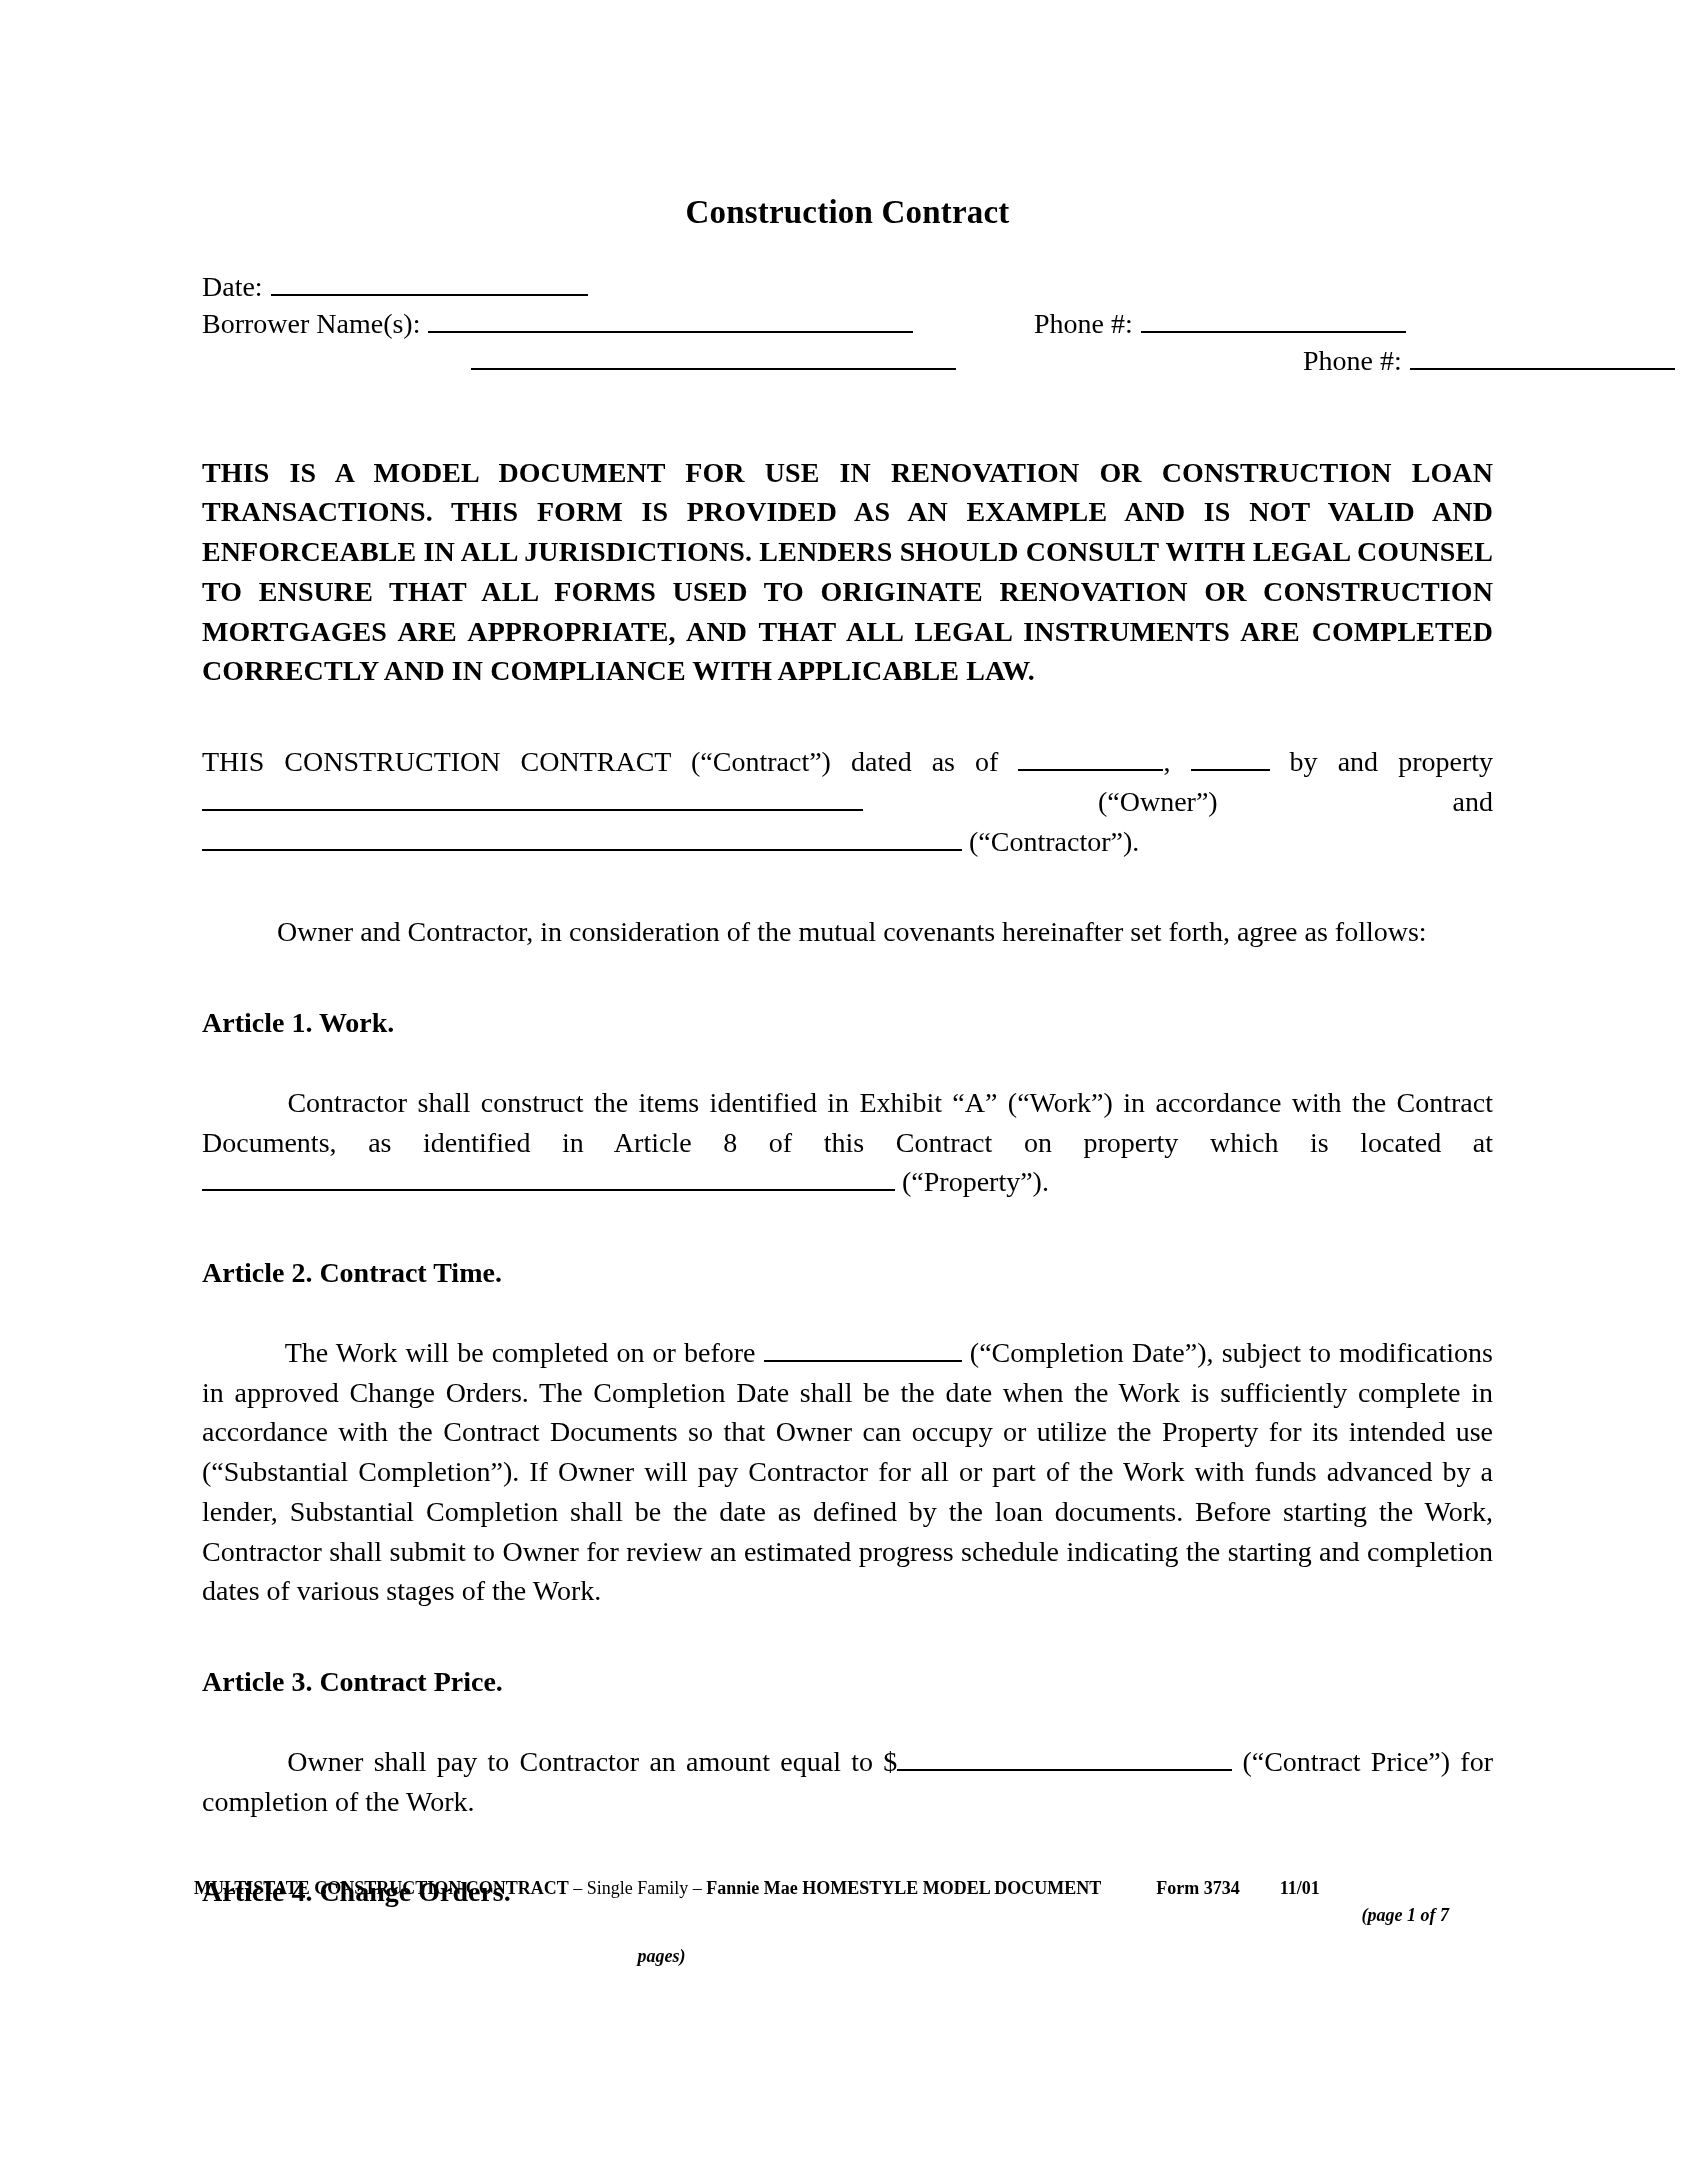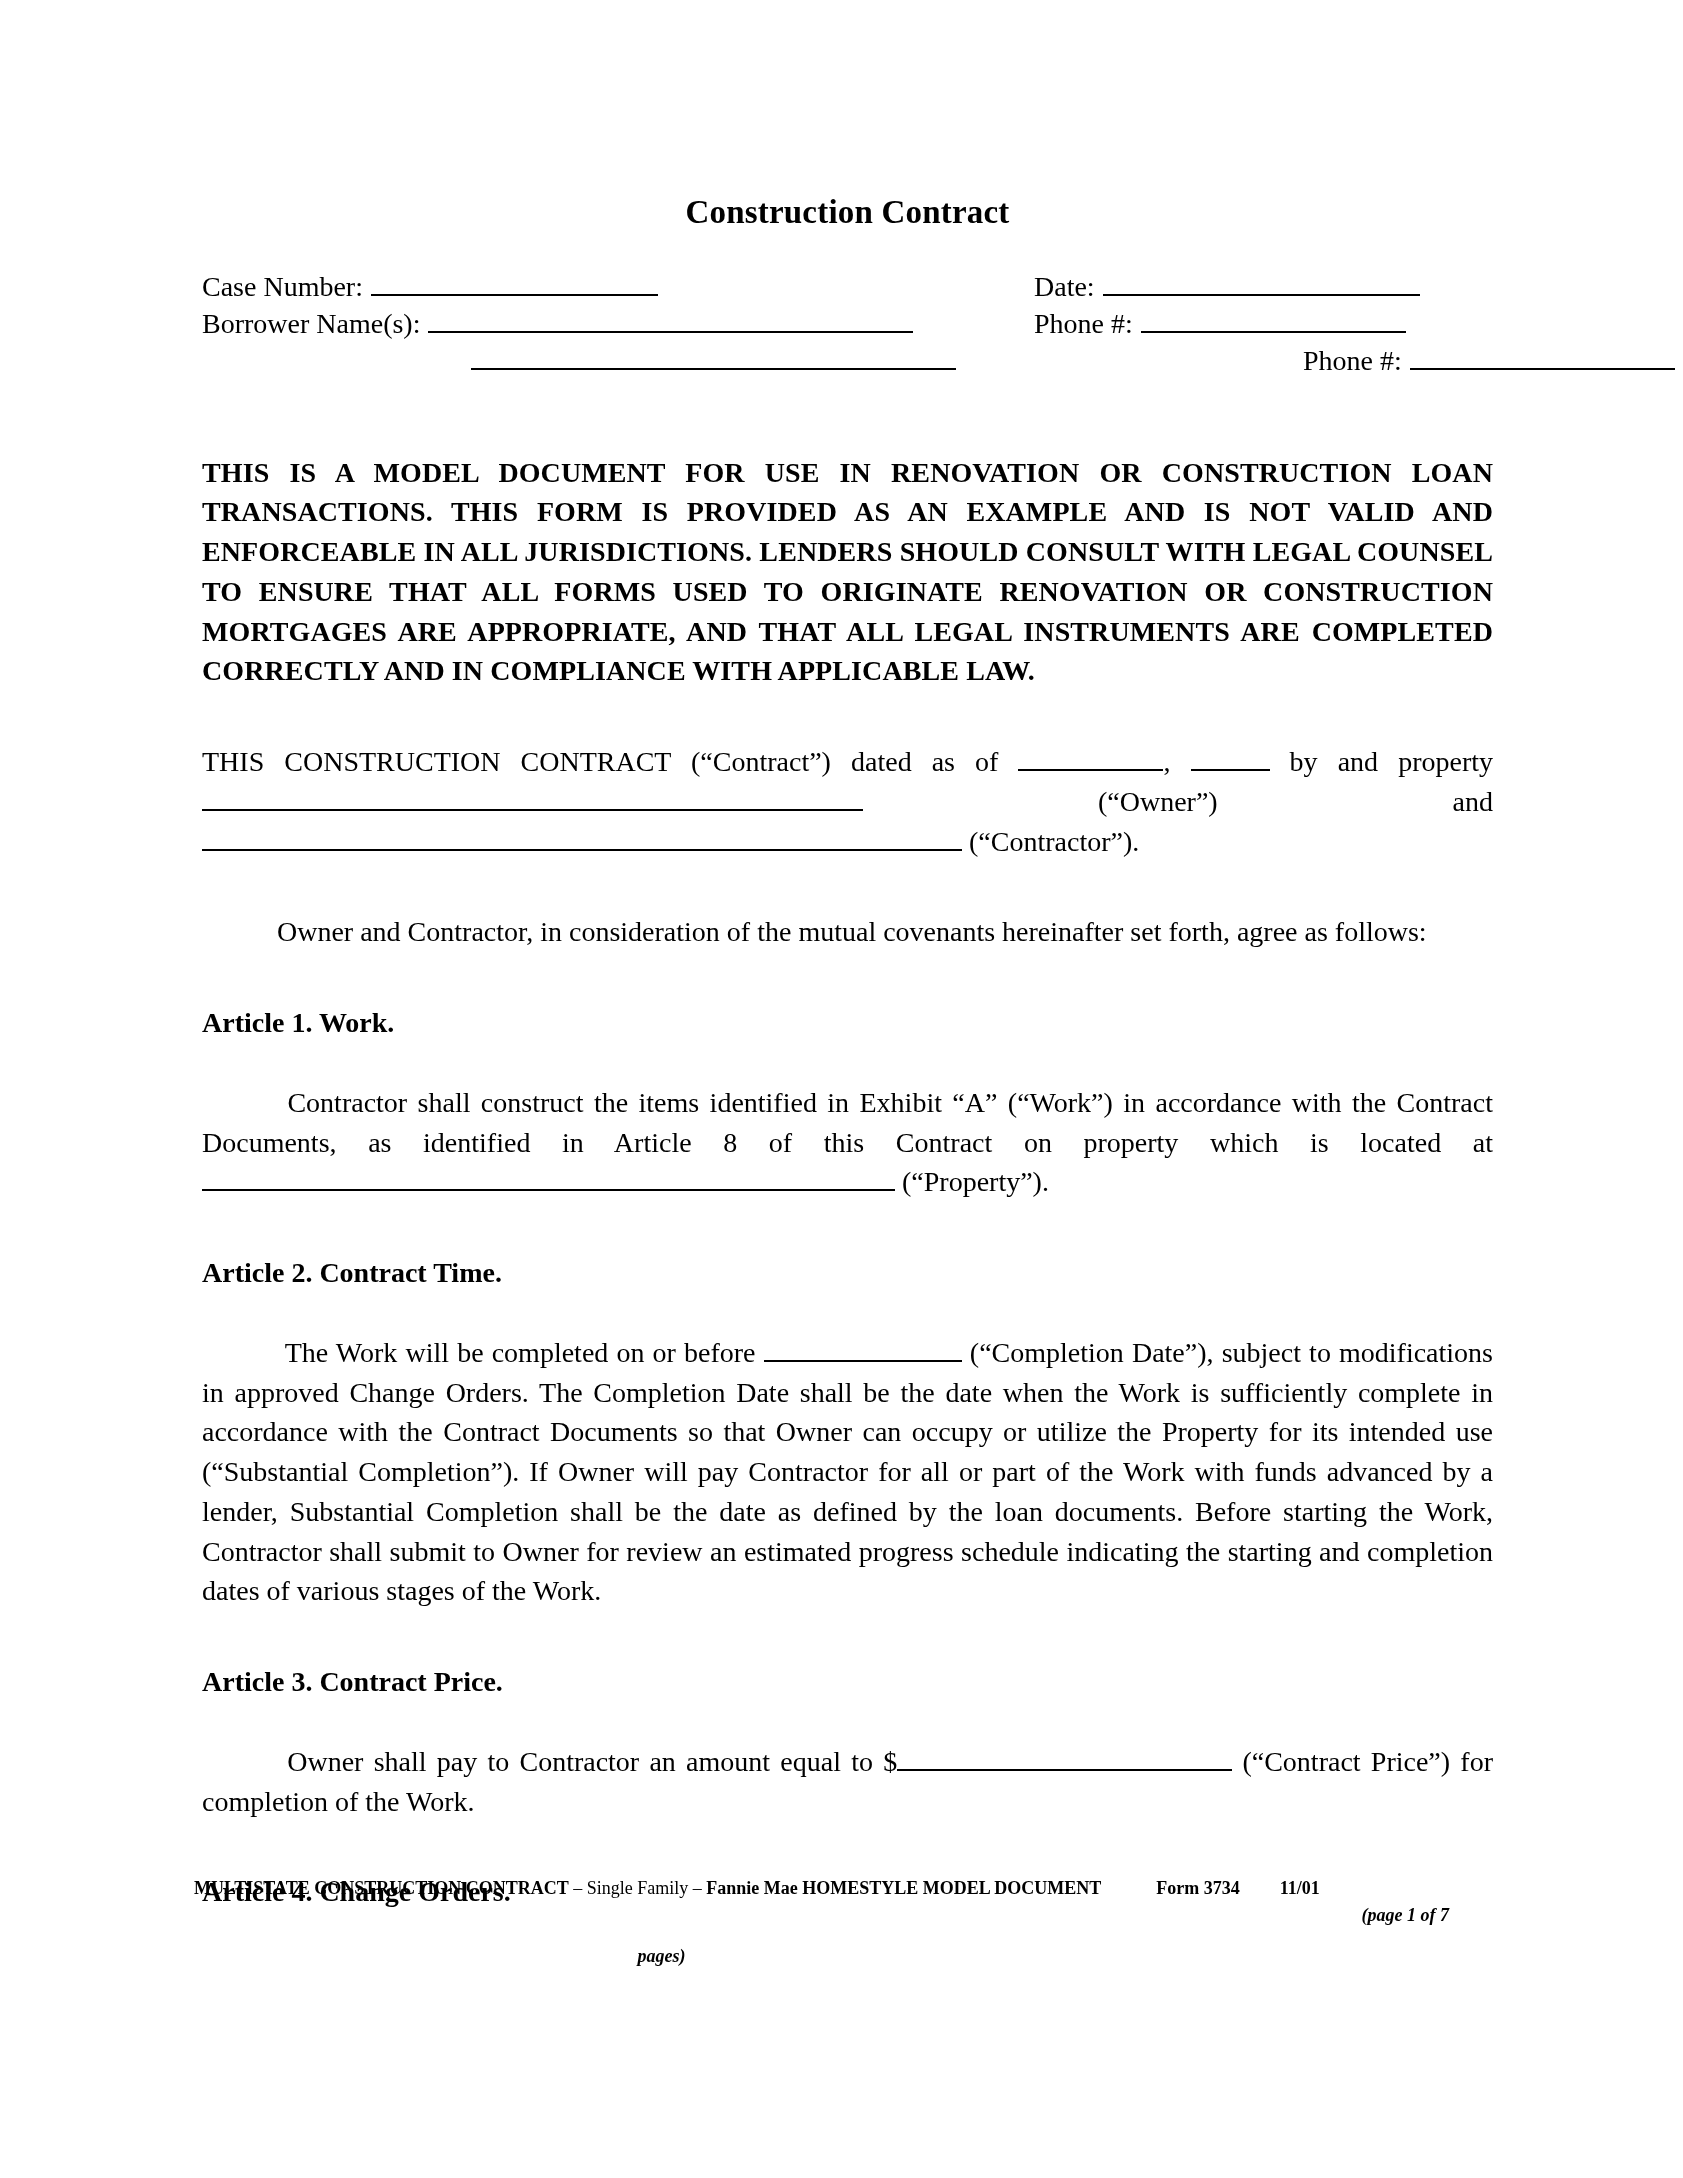--- a/index.html
+++ b/index.html
@@ -181,24 +181,20 @@
 
 <div class="page">
 
   <div class="content">
 
     <div class="doc-title">Construction Contract</div>
 
     <div class="fields">
 
       <div class="field-row">
-        <div class="fcol-left">
-          <span class="flabel">Case Number:</span>
-          <span class="rule case-num"></span>
-        </div>
         <div class="fcol-right">
           <span class="flabel">Date:</span>
           <span class="rule date"></span>
         </div>
       </div>
 
       <div class="field-row">
         <div class="fcol-left">
           <span class="flabel">Borrower Name(s):</span>
           <span class="rule borrower"></span>

